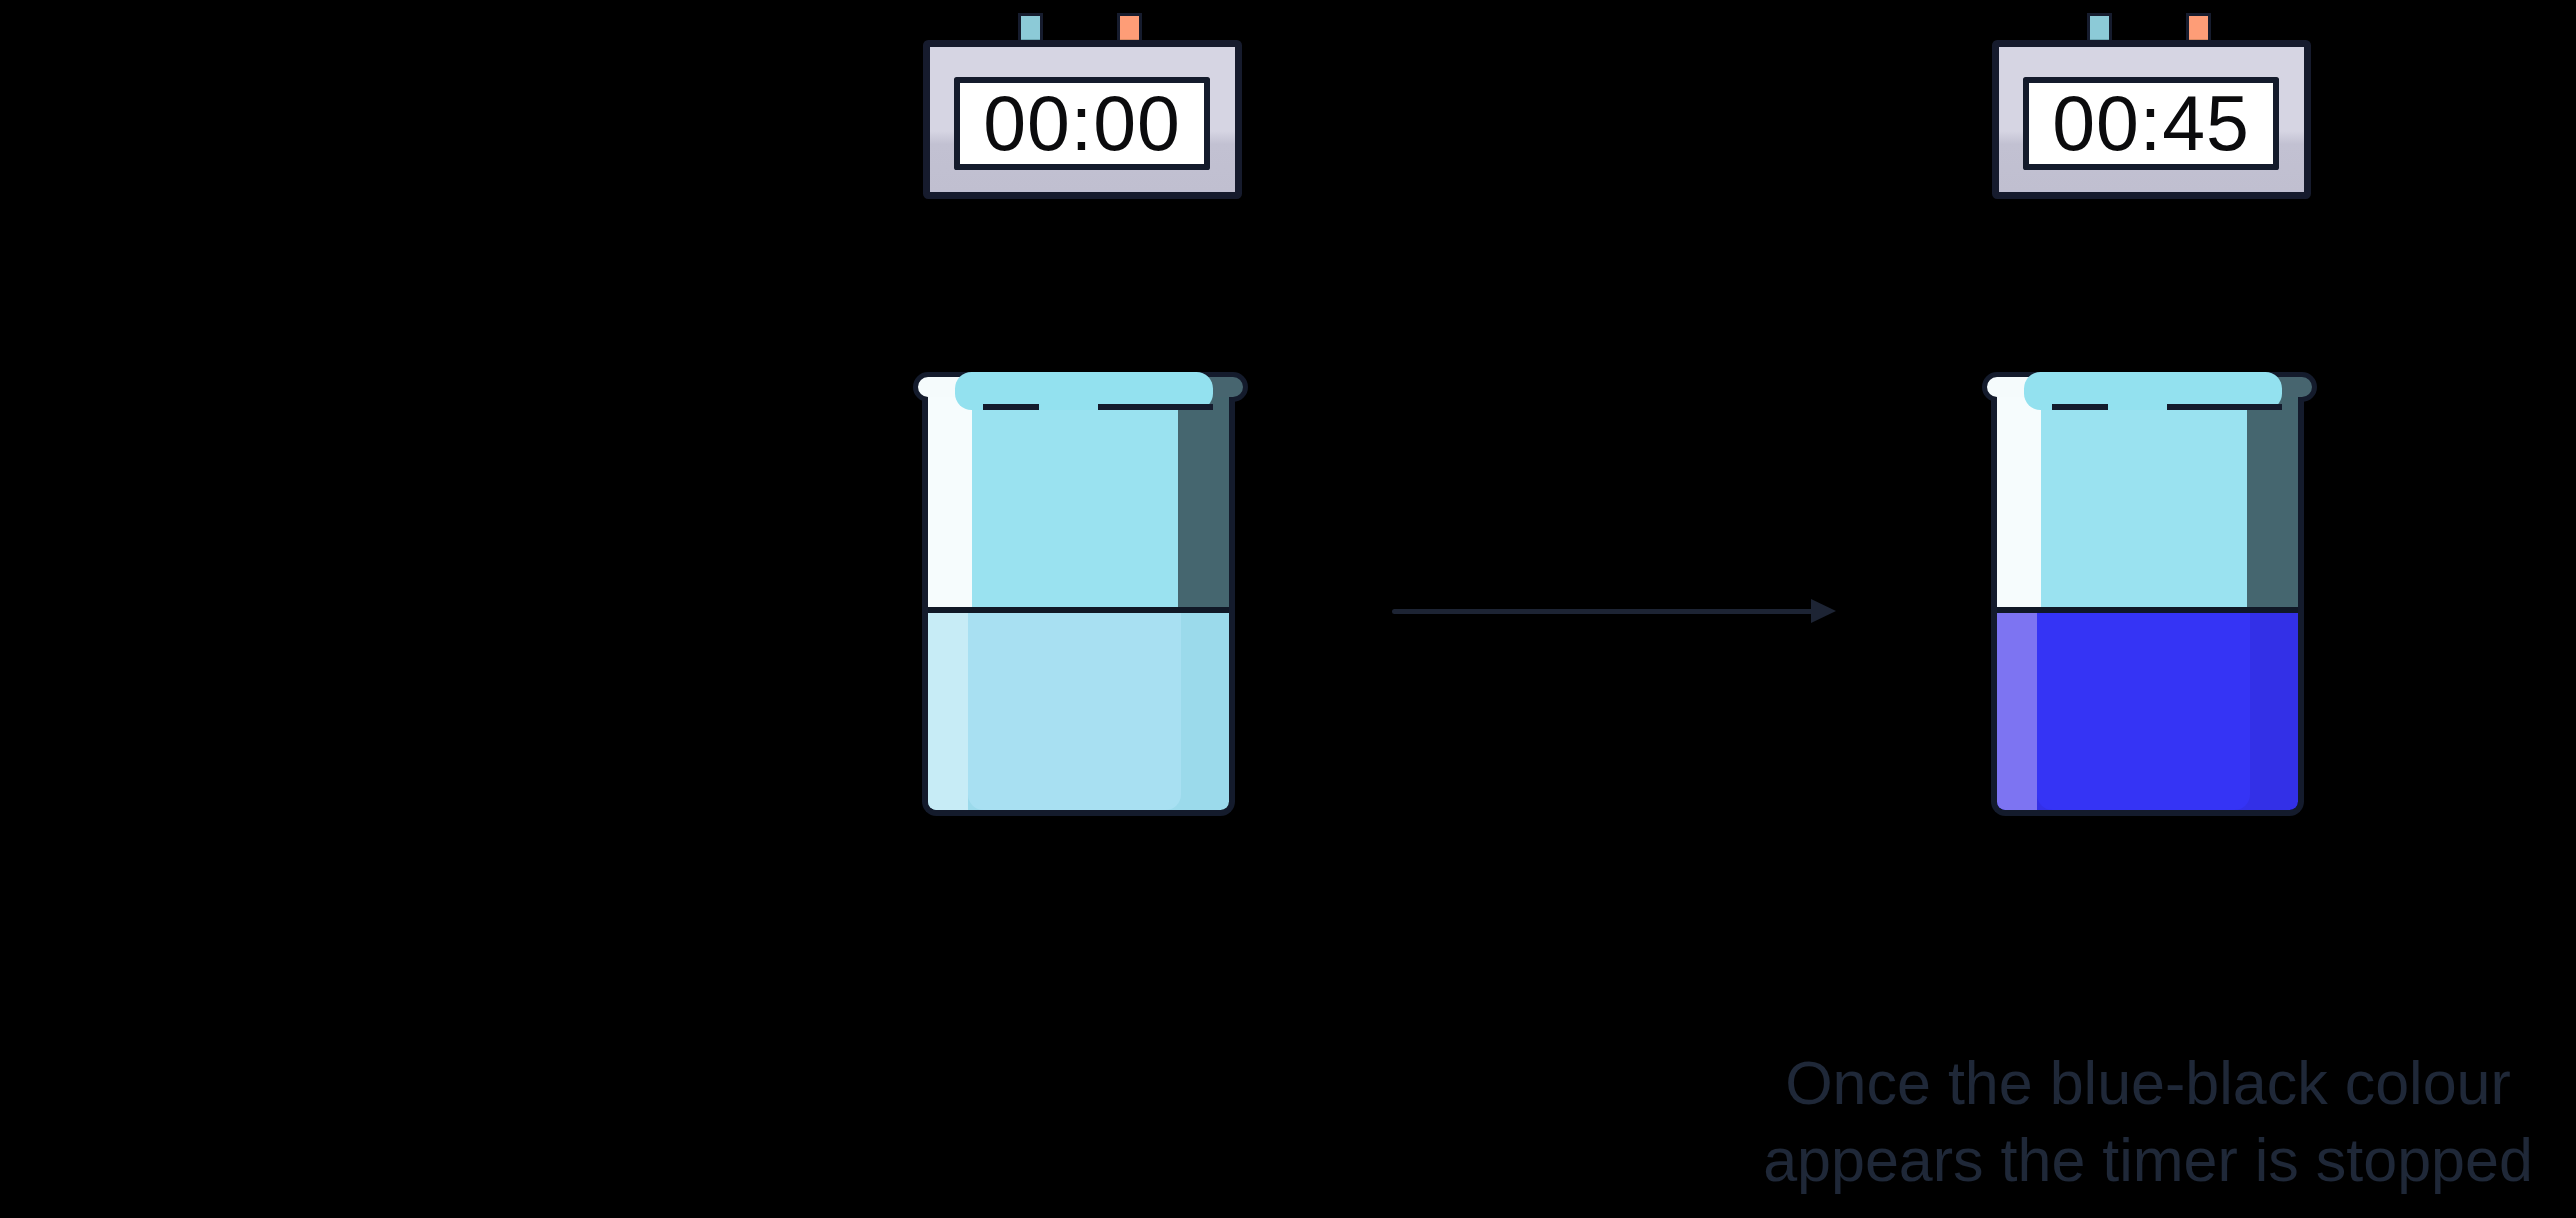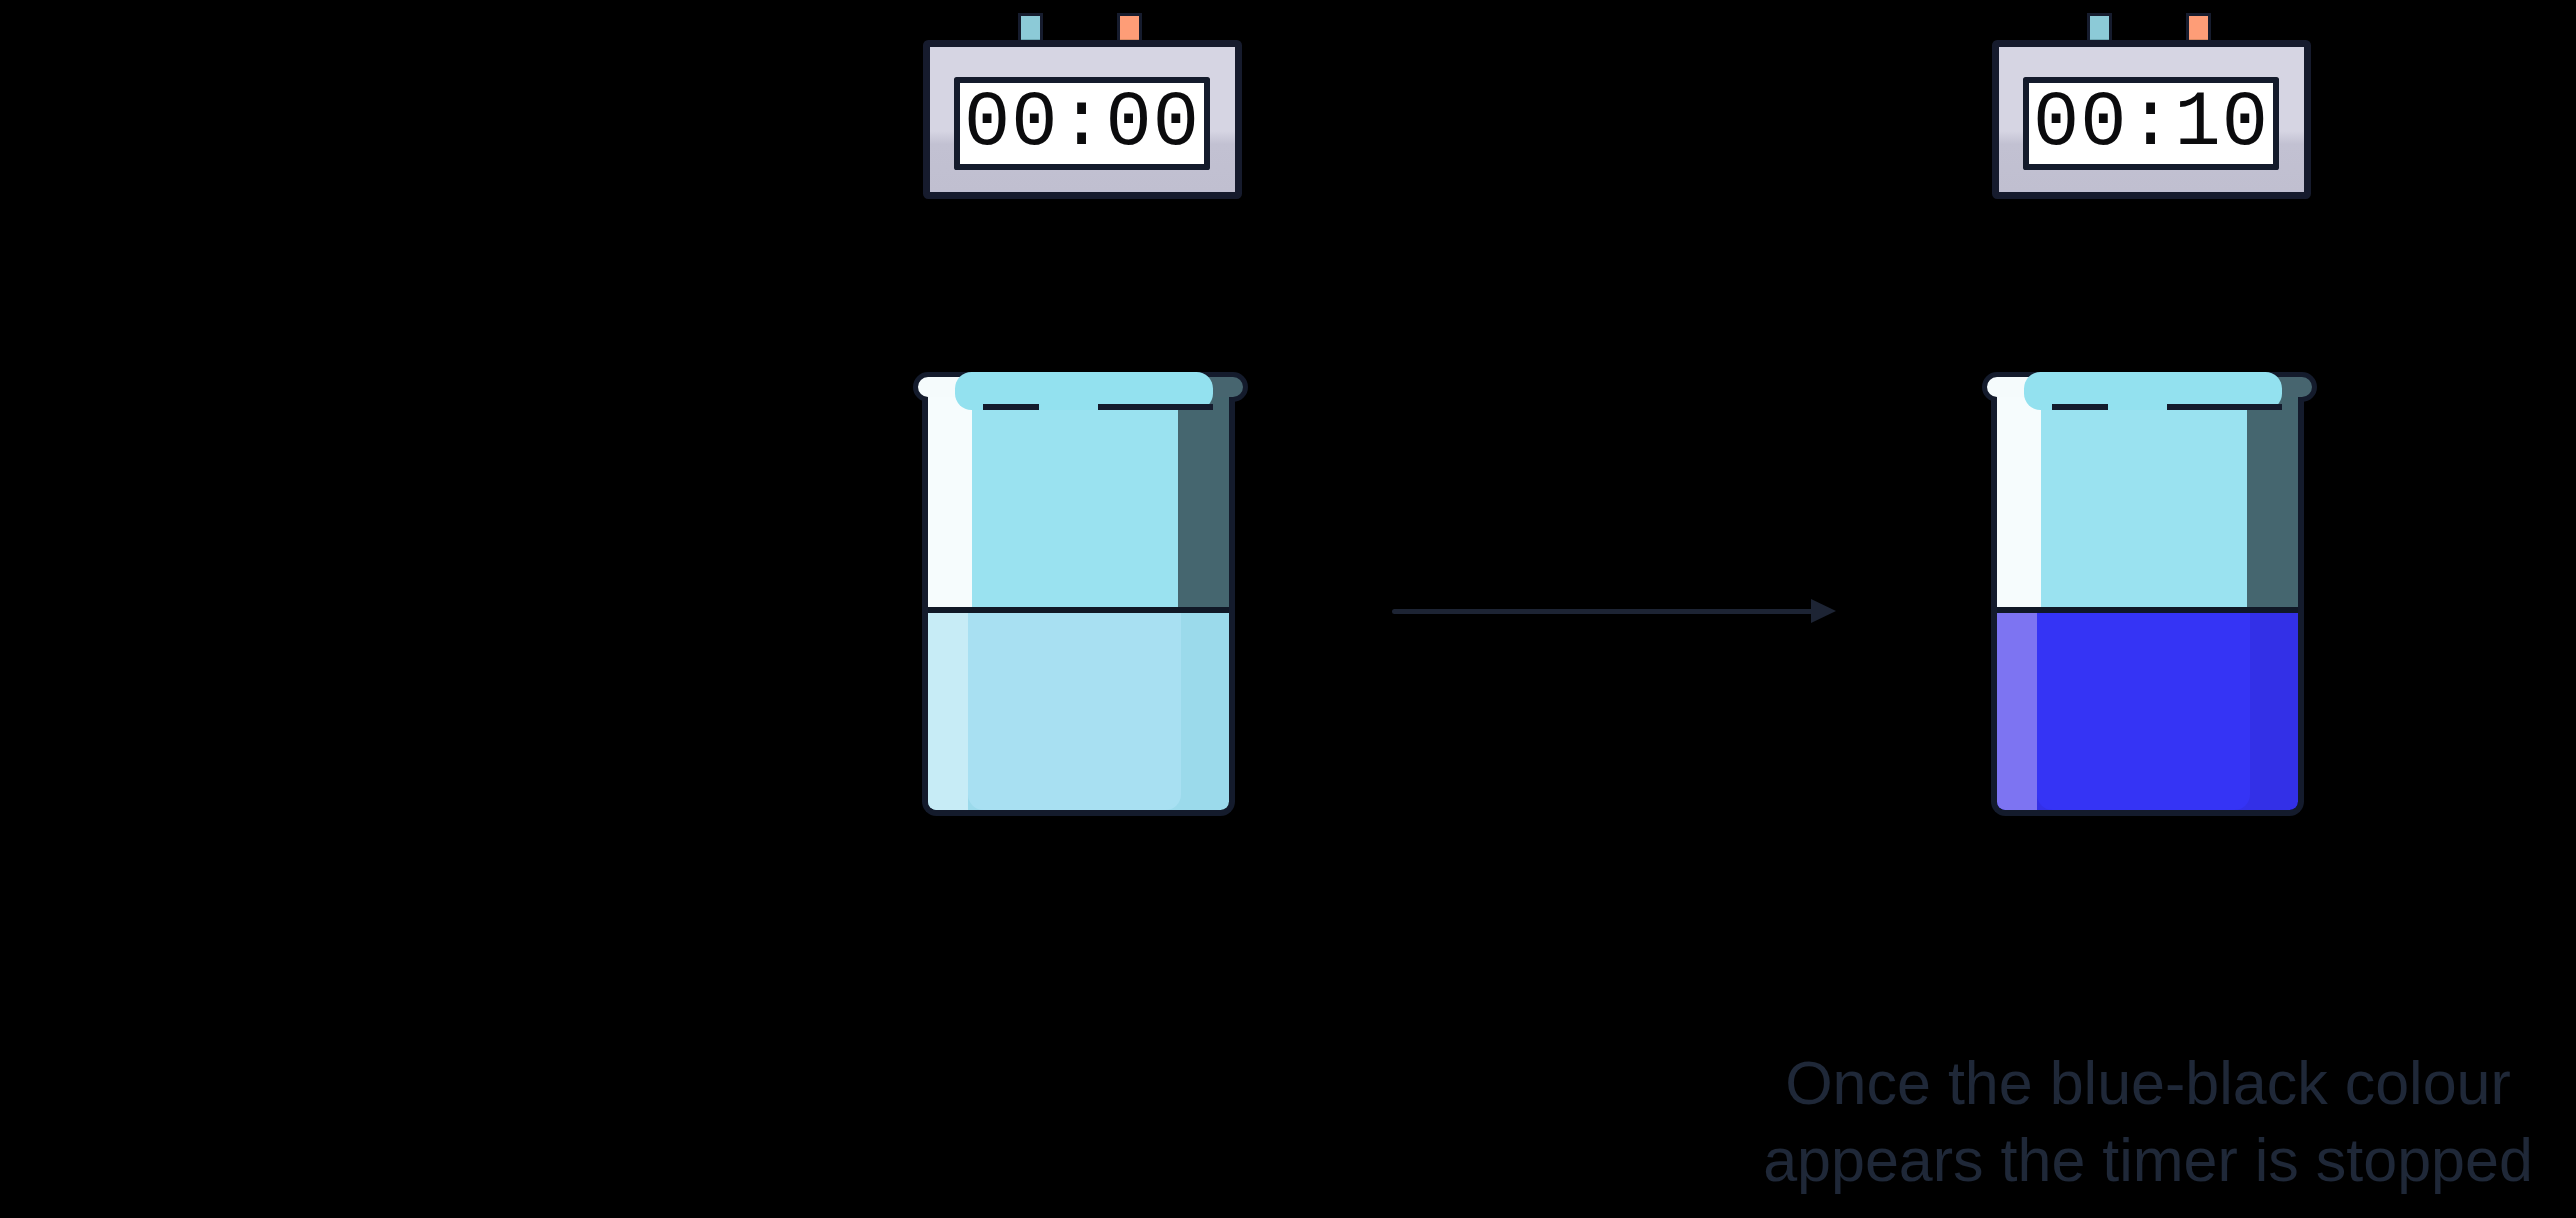--- a/index.html
+++ b/index.html
@@ -20,21 +20,21 @@
   .timer-btn.orange{background:linear-gradient(180deg,#fe9d77 0 74%,#d98a64 74%);}
   .timer-face{
     position:absolute;inset:0;z-index:2;box-sizing:border-box;
     border:7.2px solid #161b2d;border-radius:5.2px;
     background:linear-gradient(180deg,#d6d5e3 0%,#d6d5e3 58%,#c2c1d2 67%,#c0bfd0 100%);
   }
   .timer-display{
     position:absolute;z-index:3;left:31px;top:37px;width:256px;height:93px;
     box-sizing:border-box;border:6.7px solid #141b2c;border-radius:2.6px;
     background:#ffffff;
-    display:flex;align-items:center;justify-content:center;font-family:Liberation Mono, monospace;
+    display:flex;align-items:center;justify-content:center;
   }
   .timer-time{
     font-size:77px;line-height:1;color:#0b0b0d;letter-spacing:1px;
   }
 
   
   .beaker{position:absolute;width:335px;height:445px;}
   .rim-base{
     position:absolute;left:0;top:0;width:335px;height:30px;z-index:1;
     box-sizing:border-box;border:5.7px solid #141b2c;border-radius:15.5px;
@@ -88,21 +88,21 @@
   <div class="timer-display">
     <span class="timer-time">00:00</span>
   </div>
 </div>
 
 <div class="timer" style="left:1992px;top:40px;">
   <div class="timer-btn teal" style="left:95px;"></div>
   <div class="timer-btn orange" style="left:194px;"></div>
   <div class="timer-face"></div>
   <div class="timer-display">
-    <span class="timer-time">00:10</span>
+    <span class="timer-time">00:45</span>
   </div>
 </div>
 
 <div class="beaker beaker--start" style="left:913px;top:372px;">
   <div class="rim-base"></div>
   <div class="rim-cyan"></div>
   <div class="glass">
     <div class="glass-top"></div>
     <div class="level-line"></div>
     <div class="liquid">

